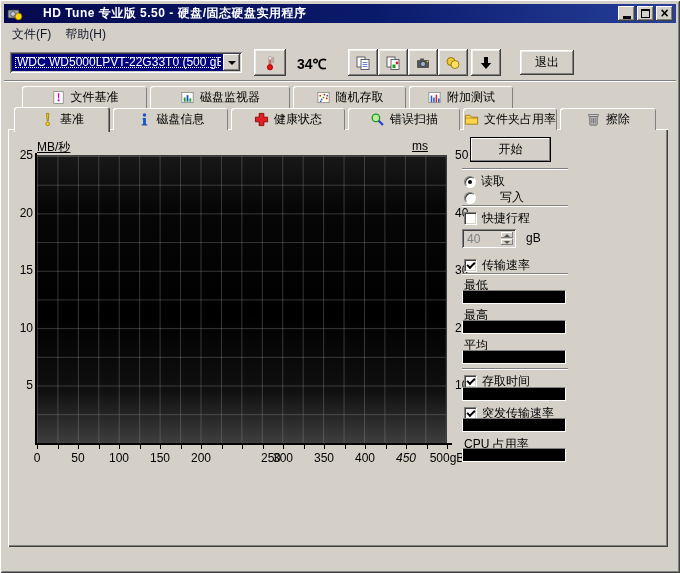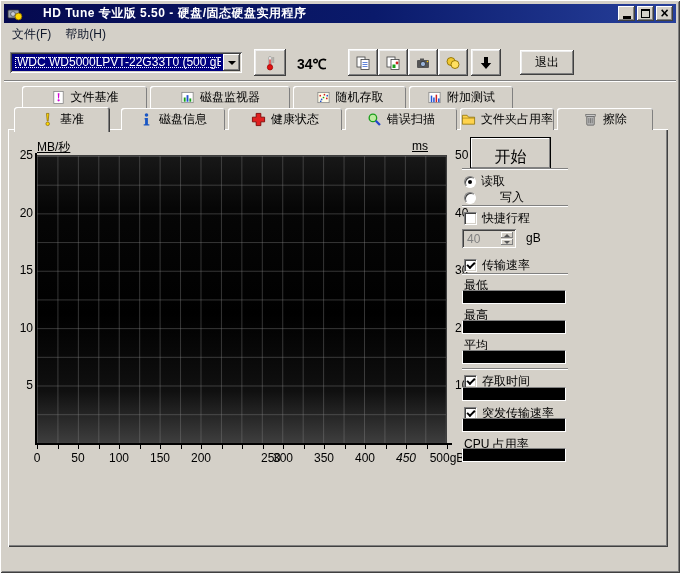--- a/index.html
+++ b/index.html
@@ -56,22 +56,22 @@
     background-image:
       linear-gradient(to right,rgba(130,130,130,.40) 1px,transparent 1px),
       linear-gradient(to bottom,rgba(130,130,130,.40) 1px,transparent 1px),
       linear-gradient(180deg,#181818 0%,#060606 18%,#000 55%,#101010 82%,#3e3e3e 100%);
     background-size:5% 100%,100% 10%,100% 100%;}
   .axis-y{position:absolute;left:27px;top:24px;width:2px;height:292px;background:#000;}
   .axis-x{position:absolute;left:27px;top:314px;width:417px;height:2px;background:#000;}
   .unit-label{position:absolute;font-size:12px;color:#000;text-decoration:underline;}
   .tick-label{position:absolute;font-size:12px;color:#000;line-height:14px;}
   .tick-mark{position:absolute;width:1px;height:4px;background:#000;}
-  .startbtn{position:absolute;left:462px;top:8px;width:81px;height:32px;border:1px solid #000;background:#d4d0c8;
-    display:flex;align-items:flex-end;justify-content:center;font-size:16px;color:#000;
+  .startbtn{position:absolute;left:462px;top:8px;width:81px;height:25px;border:1px solid #000;background:#d4d0c8;
+    display:flex;align-items:center;justify-content:center;font-size:12px;color:#000;
     box-shadow:inset -1px -1px 0 #808080,inset 1px 1px 0 #fff;}
   .groove{position:absolute;left:454px;width:106px;height:0;border-top:1px solid #808080;border-bottom:1px solid #fff;}
   .ctlrow{position:absolute;display:flex;align-items:center;gap:5px;font-size:12px;color:#000;}
   .cb{width:13px;height:13px;background:#fff;position:relative;flex:0 0 auto;
     border:1px solid;border-color:#808080 #fff #fff #808080;
     box-shadow:inset 1px 1px 0 #404040,inset -1px -1px 0 #d4d0c8;}
   .cb.checked::after{content:"";position:absolute;left:2px;top:2px;width:6px;height:3px;
     border-left:2px solid #000;border-bottom:2px solid #000;transform:rotate(-45deg);}
   .radio{width:12px;height:12px;border-radius:50%;background:#fff;position:relative;flex:0 0 auto;
     border:1px solid;border-color:#808080 #fff #fff #808080;
@@ -220,21 +220,21 @@
   </div>
 
   <div class="tabrow" style="left:14px;top:108px;z-index:4;">
     <div class="tab active" style="width:96px;">
       <svg viewBox="0 0 16 16">
         <path d="M6.9 1.5h2.6l-.8 8h-1z" fill="#ffd800" stroke="#806000" stroke-width="0.7"></path>
         <circle cx="8.2" cy="12.6" r="1.9" fill="#ffd800" stroke="#806000" stroke-width="0.7"></circle>
       </svg>
       <span>基准</span>
     </div>
-    <div class="tab" style="width:104px;margin-left:8px;">
+    <div class="tab" style="width:115px;">
       <svg viewBox="0 0 16 16">
         <circle cx="8" cy="3.2" r="1.9" fill="#1a56c4"></circle>
         <path d="M6 6.5h3.5V13H11v1.5H5V13h1.5V8H6z" fill="#1a56c4"></path>
       </svg>
       <span>磁盘信息</span>
     </div>
     <div class="tab" style="width:114px;">
       <svg viewBox="0 0 16 16">
         <path d="M5.5 1.5h5v4h4v5h-4v4h-5v-4h-4v-5h4z" fill="#e02020" stroke="#7a0000" stroke-width="0.9"></path>
       </svg>

